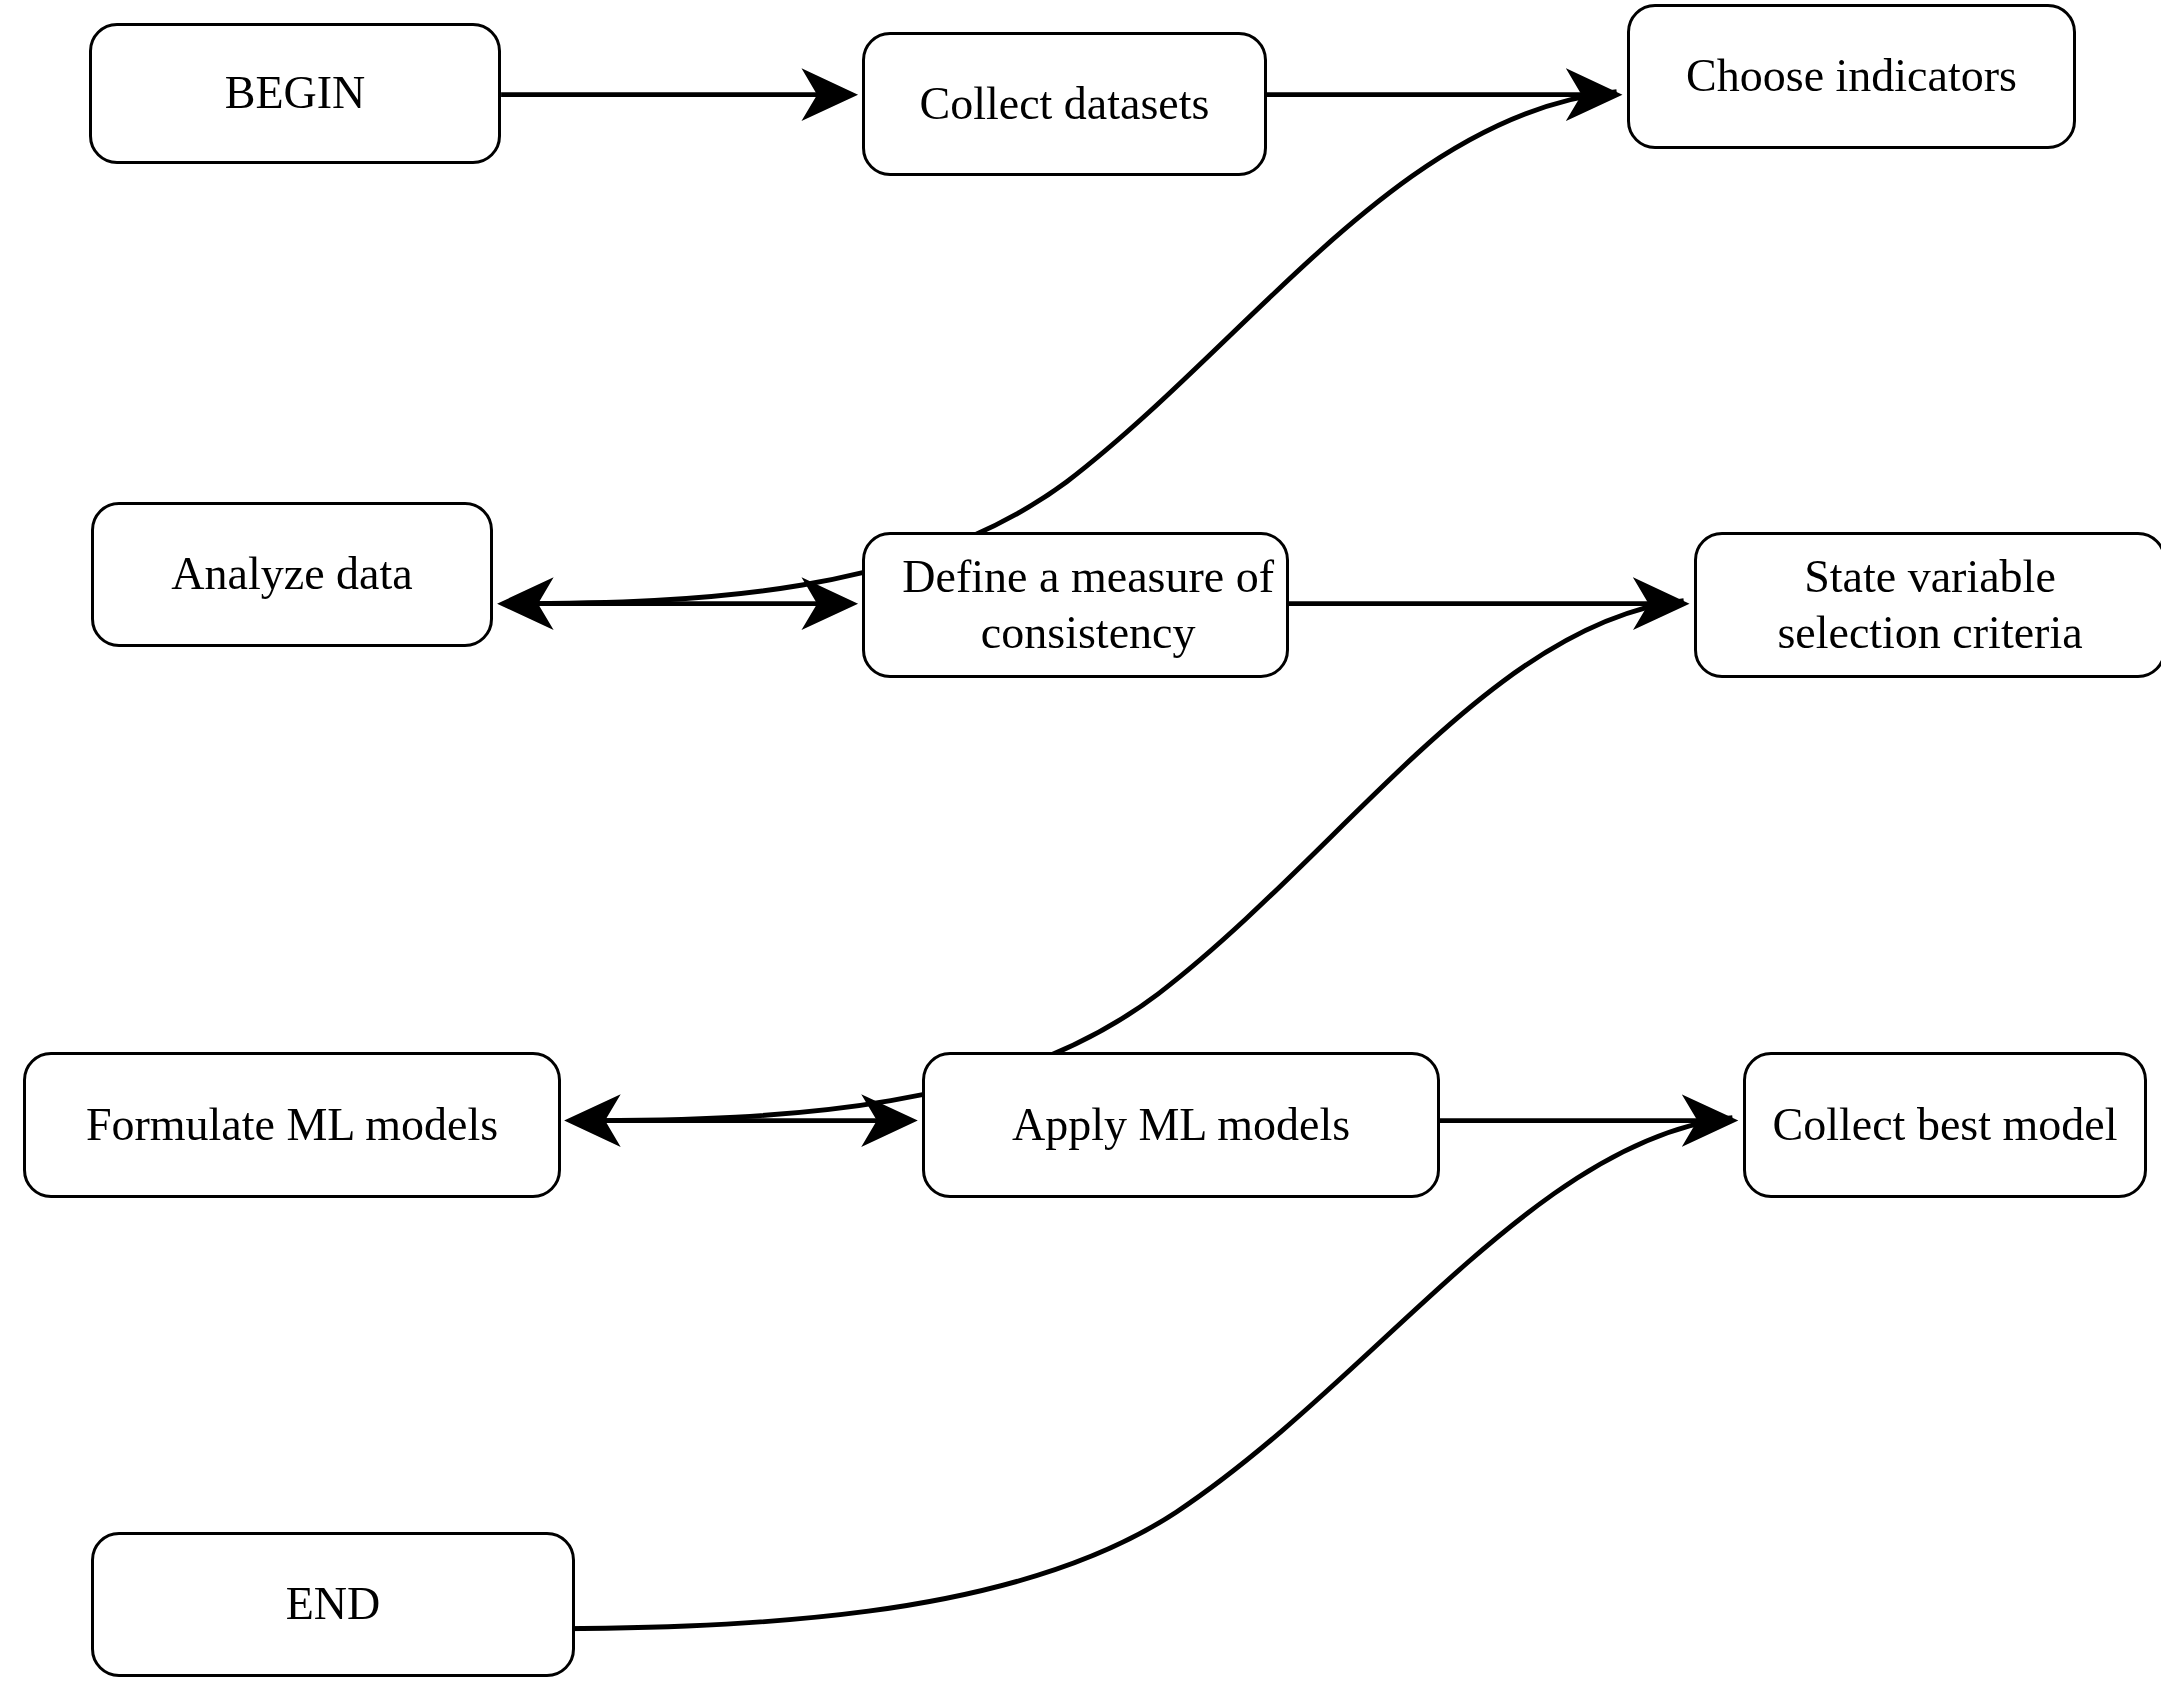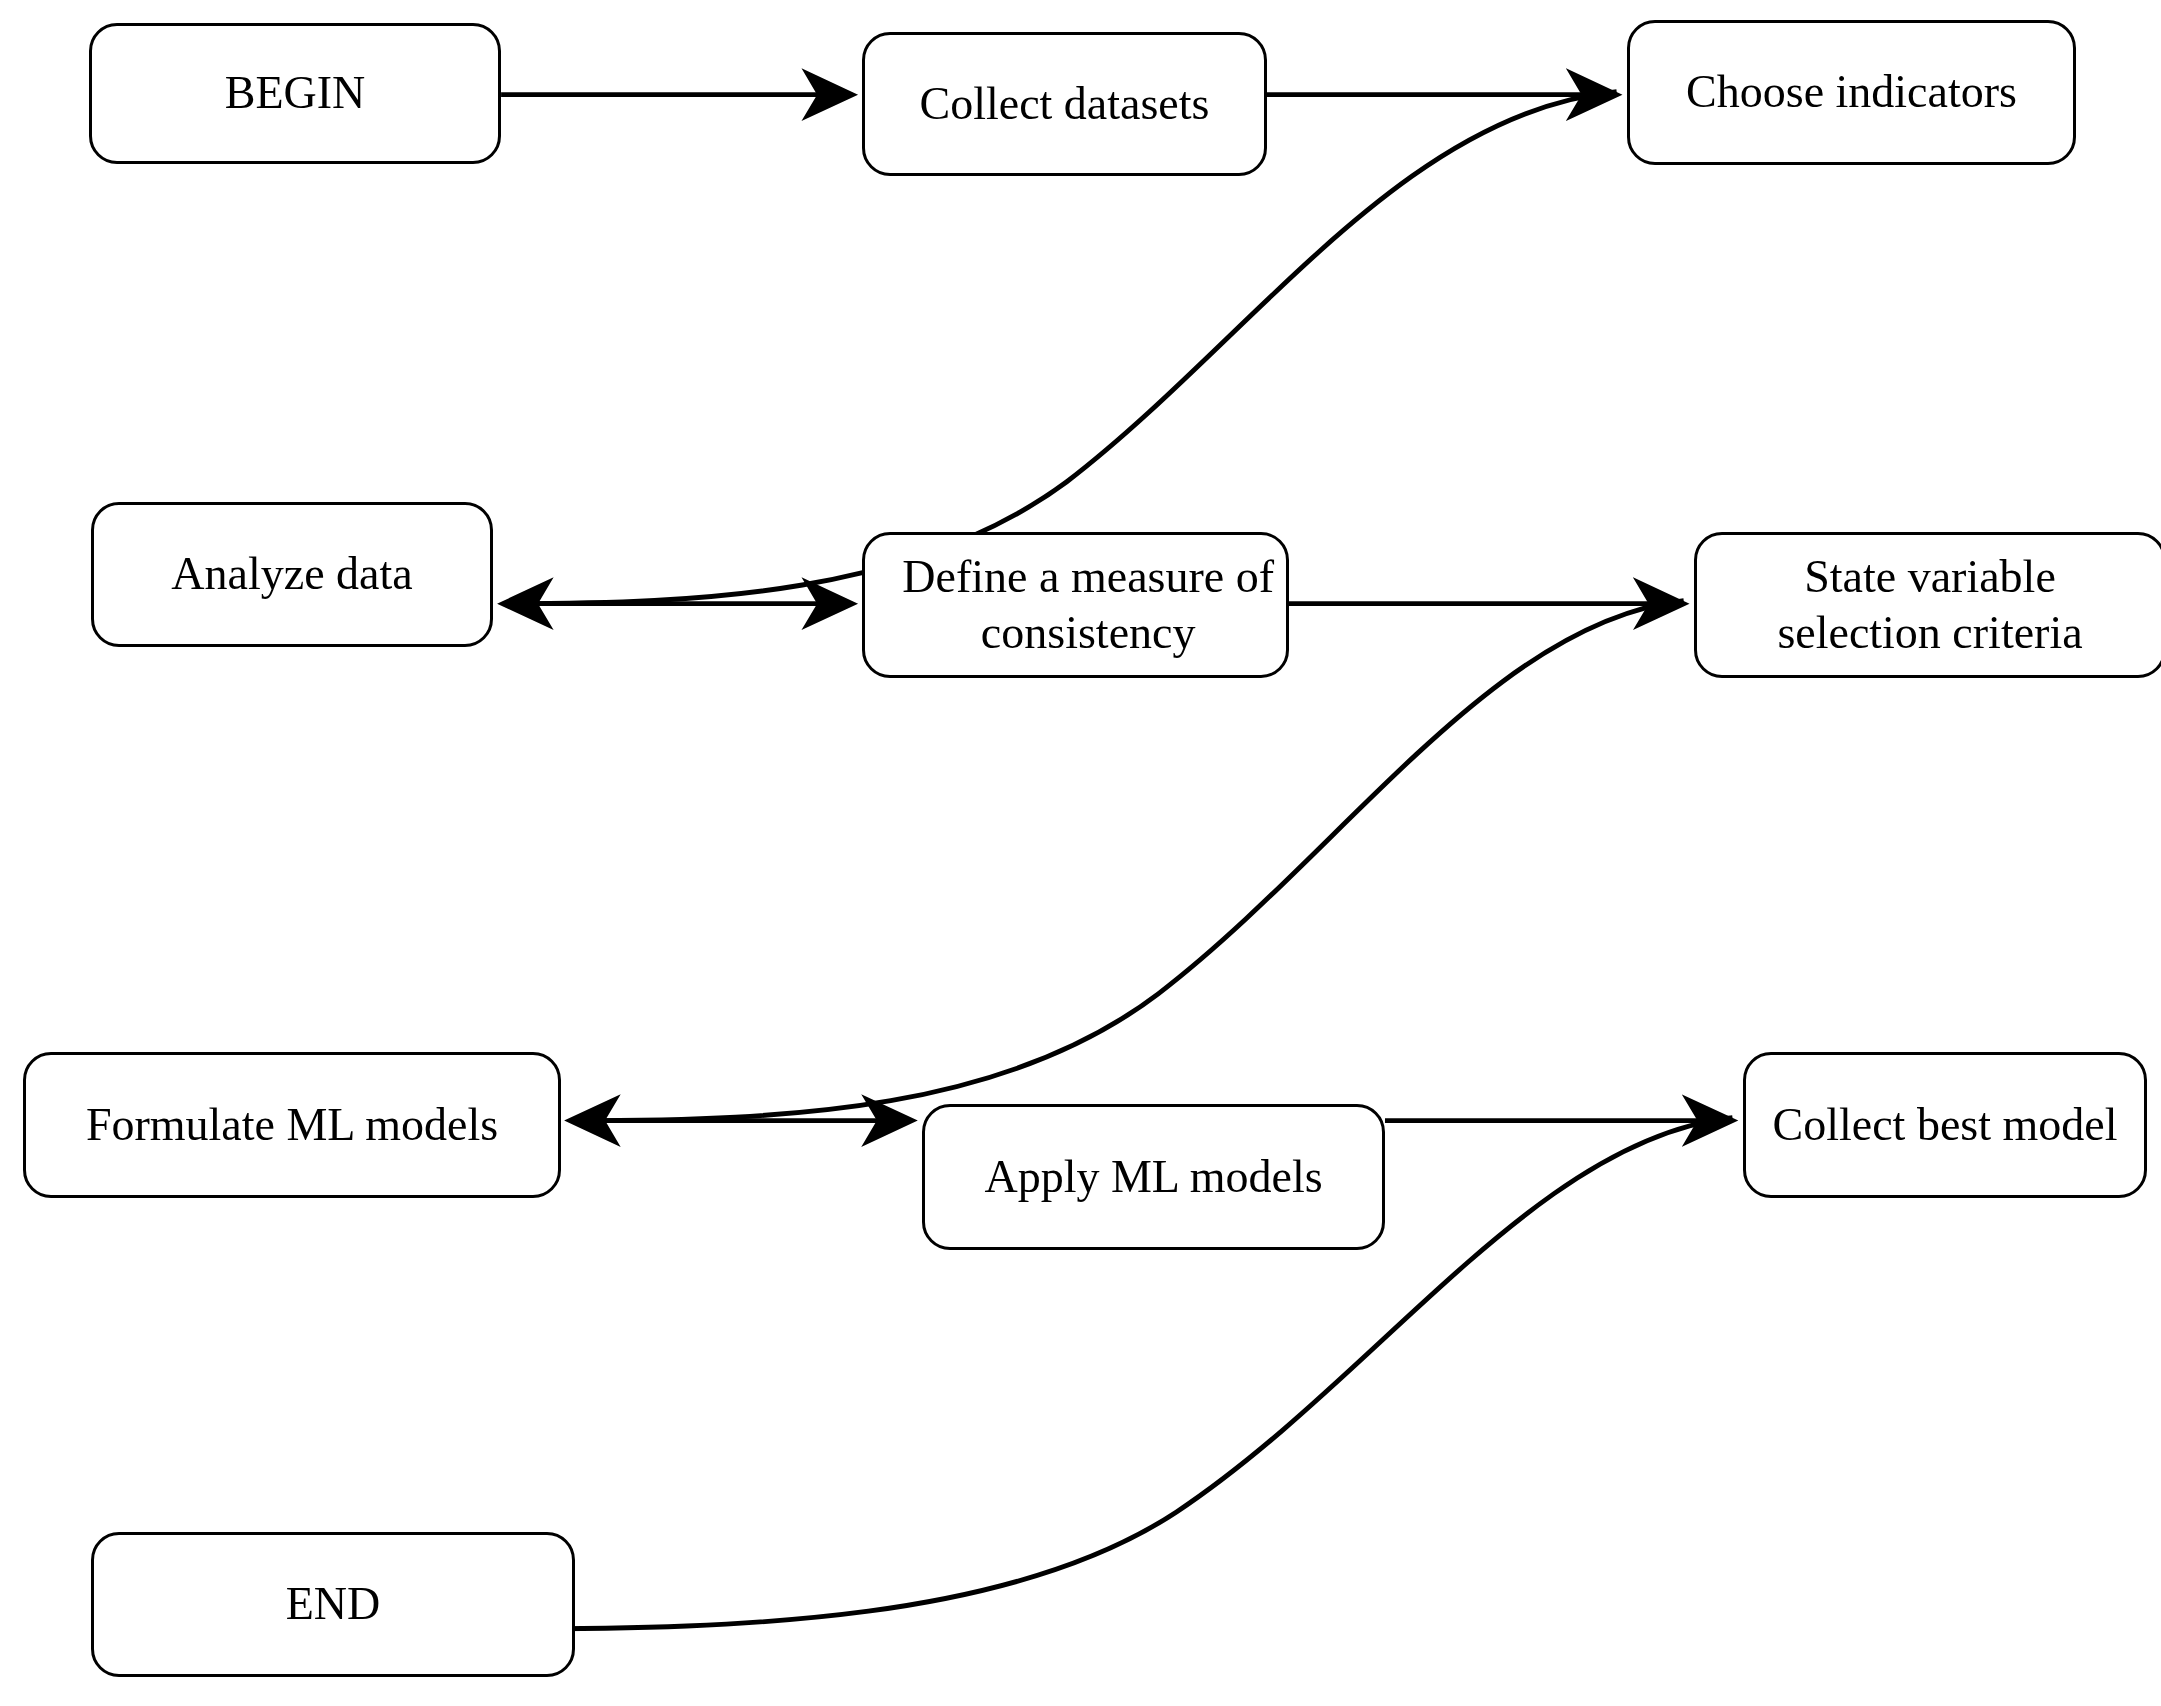--- a/index.html
+++ b/index.html
@@ -64,21 +64,21 @@
   </svg>
 
   <div class="node" style="left:89px;top:23px;width:412px;height:141px;">
     <span class="lbl">BEGIN</span>
   </div>
 
   <div class="node" style="left:862px;top:32px;width:405px;height:144px;">
     <span class="lbl">Collect datasets</span>
   </div>
 
-  <div class="node" style="left:1627px;top:20px;width:449px;height:145px;text-align:center;">
+  <div class="node" style="left:1627px;top:4px;width:449px;height:145px;text-align:center;">
     <span class="lbl">Choose indicators</span>
   </div>
 
   <div class="node" style="left:91px;top:502px;width:402px;height:145px;">
     <span class="lbl">Analyze data</span>
   </div>
 
   <div class="node" style="left:862px;top:532px;width:427px;height:146px;justify-content:flex-end;">
     <span class="lbl">Define a measure of
 consistency</span>
@@ -86,21 +86,21 @@
 
   <div class="node" style="left:1694px;top:532px;width:472px;height:146px;">
     <span class="lbl">State variable
 selection criteria</span>
   </div>
 
   <div class="node" style="left:23px;top:1052px;width:538px;height:146px;">
     <span class="lbl">Formulate ML models</span>
   </div>
 
-  <div class="node" style="left:922px;top:1104px;width:463px;height:146px;">
+  <div class="node" style="left:922px;top:1052px;width:518px;height:146px;">
     <span class="lbl">Apply ML models</span>
   </div>
 
   <div class="node" style="left:1743px;top:1052px;width:404px;height:146px;">
     <span class="lbl">Collect best model</span>
   </div>
 
   <div class="node" style="left:91px;top:1532px;width:484px;height:145px;">
     <span class="lbl">END</span>
   </div>

